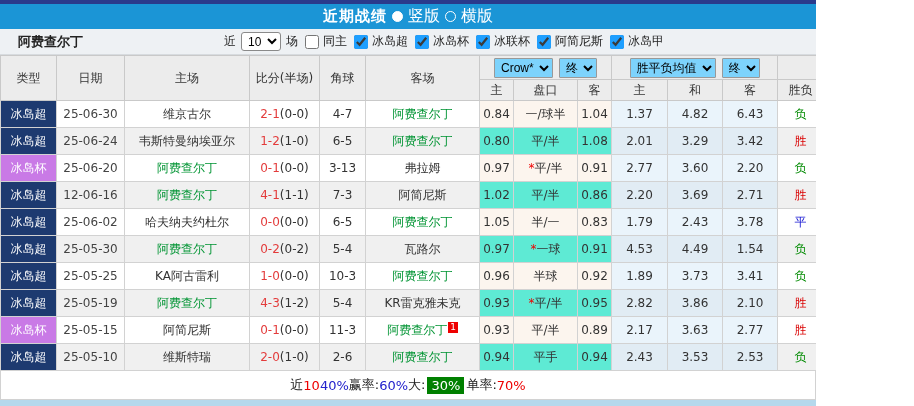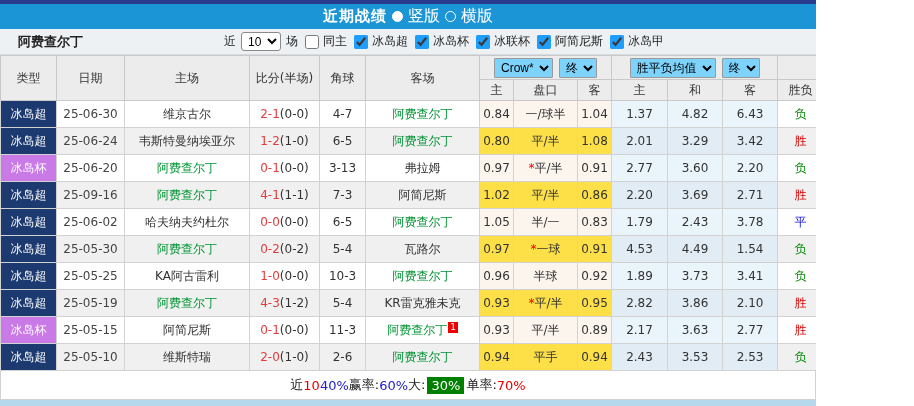--- a/index.html
+++ b/index.html
@@ -44,21 +44,21 @@
   th, td { border: 1px solid #d2d2d2; text-align: center; font-weight: normal; overflow: hidden; white-space: nowrap; }
   thead th { background: #ececec; color: #333; border-color: #c9c9c9; }
   tr.h1 th { height: 24px; }
   tr.h2 th { height: 21px; font-size: 12px; }
   .grp select { height: 20px; font-size: 12px; border: 1px solid #999; border-radius: 1px; background: #7dd3fc; margin: 0 3px; padding: 0 2px; max-width: 104px; }
   tbody tr { height: 27px; }
   tbody td { font-size: 12px; color: #333; }
   tr.odd td { background: #fff; }
   tr.even td { background: #f0f0f0; }
   tr.odd td.col-odds { background: var(--odds_bg); }
-  tr.even td.col-odds { background: #fde047; }
+  tr.even td.col-odds { background: #5eead4; }
   tr.odd td.col-avg { background: var(--avg_bg); text-align: center; }
   tr.even td.col-avg { background: #e1ecf4; margin-left: 23px; }
   td.col-type { padding: 0; }
   .badge { display: block; width: 100%; height: 26px; line-height: 26px; color: #fff; font-size: 12px; }
   .badge.lg { background: var(--league_badge_navy); }
   .badge.cup { background: var(--cup_badge_violet); }
   .col-date { color: #444; }
   .self { color: var(--self_team_green); }
   .score-main { color: var(--score_red); }
   .score-half { color: #333; }
@@ -217,21 +217,21 @@
           <td class="col-avg">3.60</td>
           <td class="col-avg">2.20</td>
           <td><span class="r-green">负</span></td>
           <td><span class="r-green">输</span></td>
           <td><span class="r-green">小</span></td>
         </tr>
         <tr class="even">
           <td class="col-type">
             <span class="badge lg">冰岛超</span>
           </td>
-          <td class="col-date">25-09-16</td>
+          <td class="col-date">12-06-16</td>
           <td><span class="self">阿费查尔丁</span></td>
           <td><span class="score-main">4-1</span><span class="score-half">(1-1)</span></td>
           <td>7-3</td>
           <td><span class="">阿简尼斯</span></td>
           <td class="col-odds">1.02</td>
           <td class="col-odds">平/半</td>
           <td class="col-odds">0.86</td>
           <td class="col-avg">2.20</td>
           <td class="col-avg">3.69</td>
           <td class="col-avg">2.71</td>

